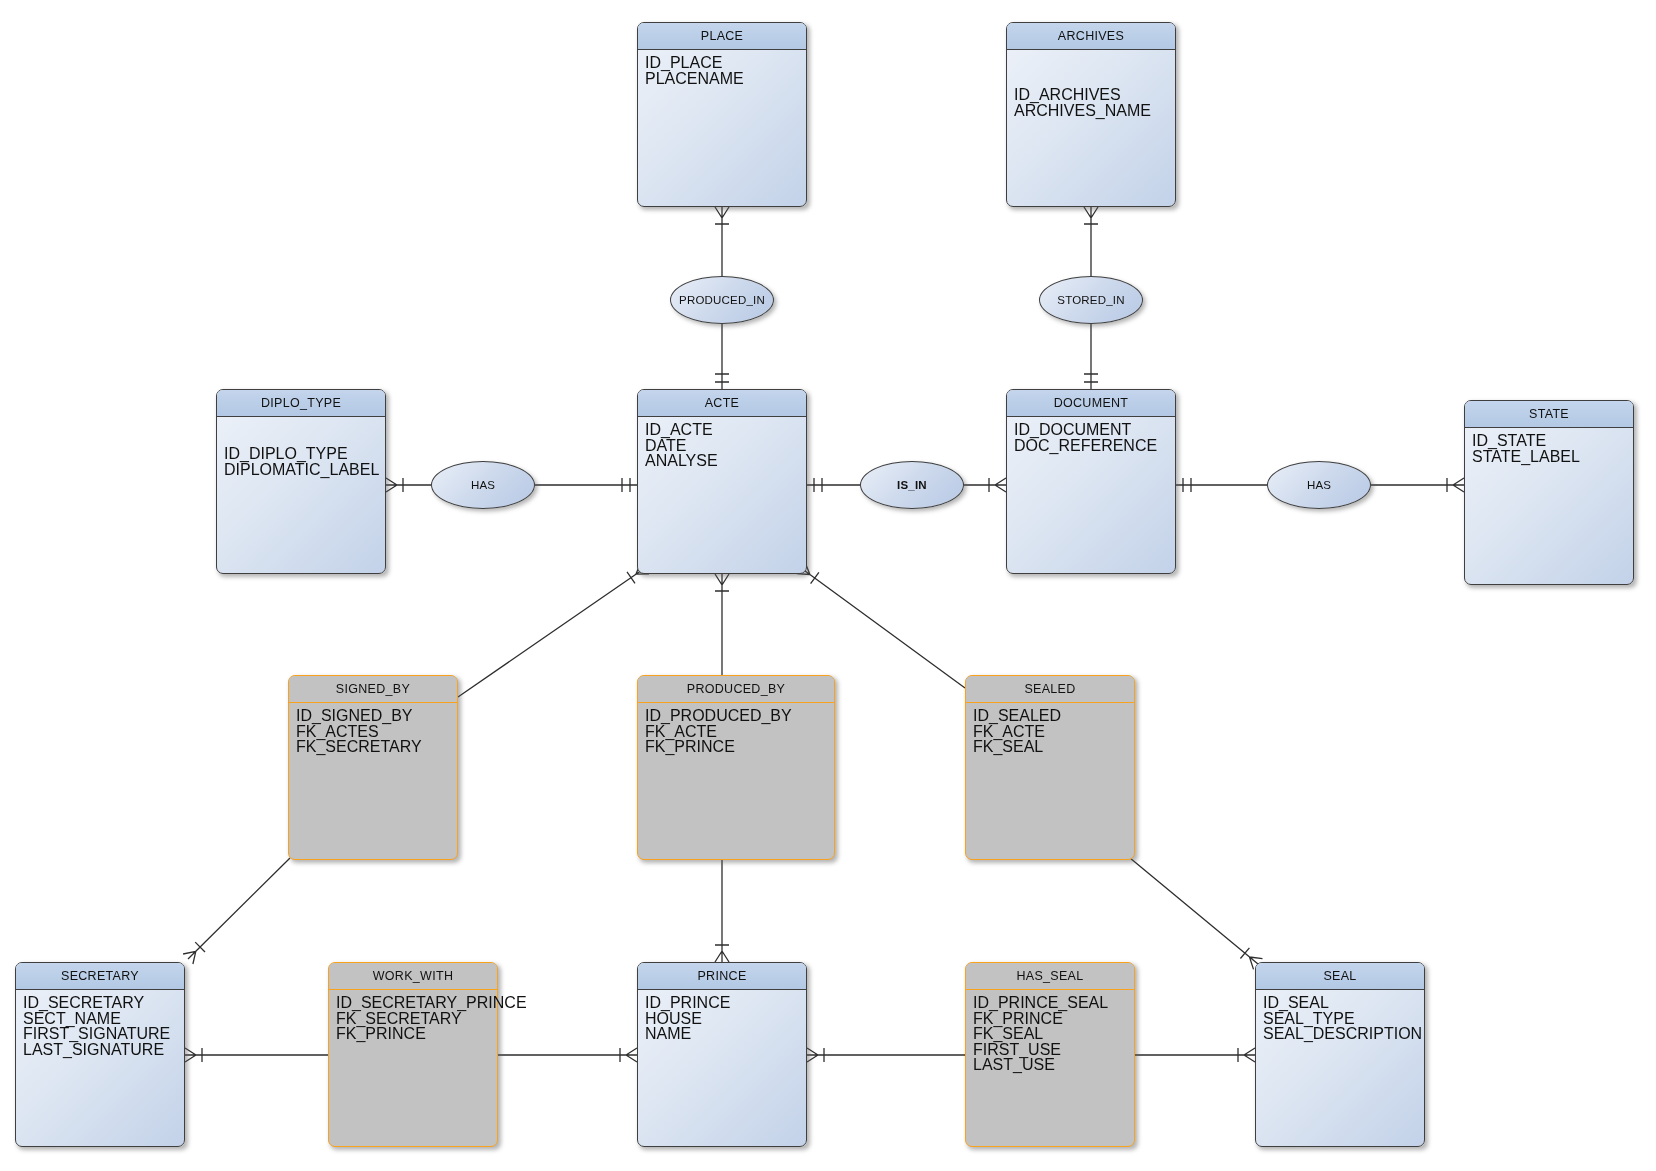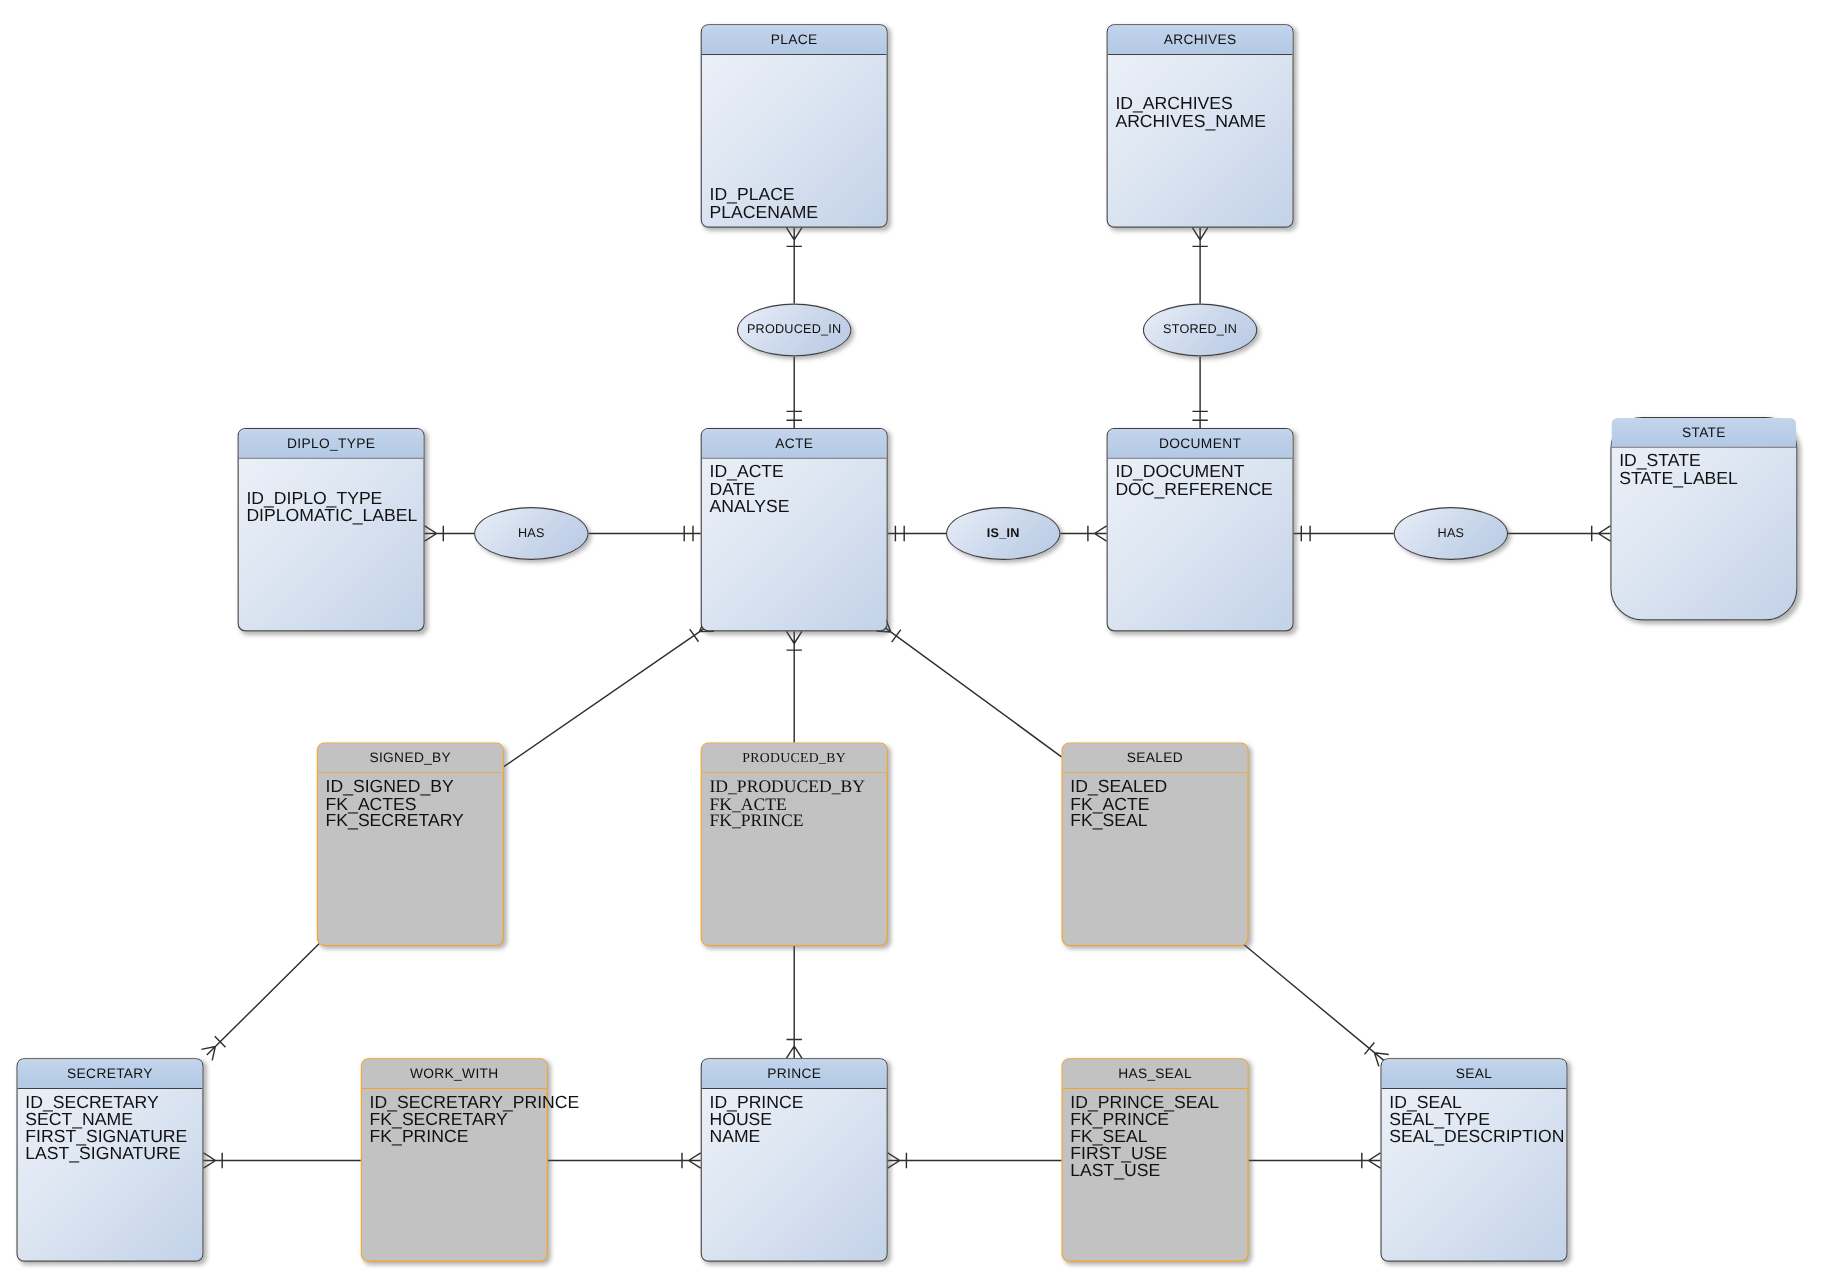--- a/index.html
+++ b/index.html
@@ -59,21 +59,21 @@
       <path d="M 722 574 L 722 675 M 722.0 585.0 L 729.0 574.0 M 722.0 585.0 L 715.0 574.0 M 729.0 591.0 L 715.0 591.0 " fill="none" stroke="#2e2e2e" stroke-width="1.3"></path>
       <path d="M 801 568 L 965 688 M 809.9 574.5 L 805.1 562.4 M 809.9 574.5 L 796.9 573.6 M 818.9 572.4 L 810.6 583.7 " fill="none" stroke="#2e2e2e" stroke-width="1.3"></path>
       <path d="M 188 959 L 290 858 M 195.8 951.3 L 183.1 954.0 M 195.8 951.3 L 192.9 964.0 M 195.2 942.1 L 205.0 952.0 " fill="none" stroke="#2e2e2e" stroke-width="1.3"></path>
       <path d="M 722 962 L 722 860 M 722.0 951.0 L 715.0 962.0 M 722.0 951.0 L 729.0 962.0 M 715.0 945.0 L 729.0 945.0 " fill="none" stroke="#2e2e2e" stroke-width="1.3"></path>
       <path d="M 1258 964 L 1130 858 M 1249.5 957.0 L 1253.5 969.4 M 1249.5 957.0 L 1262.5 958.6 M 1240.4 958.5 L 1249.4 947.8 " fill="none" stroke="#2e2e2e" stroke-width="1.3"></path>
       <path d="M 185 1055 L 328 1055 M 196.0 1055.0 L 185.0 1048.0 M 196.0 1055.0 L 185.0 1062.0 M 202.0 1048.0 L 202.0 1062.0 " fill="none" stroke="#2e2e2e" stroke-width="1.3"></path>
       <path d="M 637 1055 L 498 1055 M 626.0 1055.0 L 637.0 1062.0 M 626.0 1055.0 L 637.0 1048.0 M 620.0 1062.0 L 620.0 1048.0 " fill="none" stroke="#2e2e2e" stroke-width="1.3"></path>
       <path d="M 807 1055 L 965 1055 M 818.0 1055.0 L 807.0 1048.0 M 818.0 1055.0 L 807.0 1062.0 M 824.0 1048.0 L 824.0 1062.0 " fill="none" stroke="#2e2e2e" stroke-width="1.3"></path>
       <path d="M 1255 1055 L 1135 1055 M 1244.0 1055.0 L 1255.0 1062.0 M 1244.0 1055.0 L 1255.0 1048.0 M 1238.0 1062.0 L 1238.0 1048.0 " fill="none" stroke="#2e2e2e" stroke-width="1.3"></path>
     </svg>
-<div class="entity" style="left: 637px; top: 22px; width: 170px; height: 185px; justify-content: space-between;">
+<div class="entity" style="left: 637px; top: 22px; width: 170px; height: 185px;">
       <div class="entity-header">PLACE</div>
       <div class="entity-body">
         <div class="attr">ID_PLACE</div>
         <div class="attr">PLACENAME</div>
       </div>
     </div>
     <div class="entity" style="left: 1006px; top: 22px; width: 170px; height: 185px; gap: 32px;">
       <div class="entity-header">ARCHIVES</div>
       <div class="entity-body">
         <div class="attr">ID_ARCHIVES</div>
@@ -95,36 +95,36 @@
         <div class="attr">ANALYSE</div>
       </div>
     </div>
     <div class="entity" style="left: 1006px; top: 389px; width: 170px; height: 185px;">
       <div class="entity-header">DOCUMENT</div>
       <div class="entity-body">
         <div class="attr">ID_DOCUMENT</div>
         <div class="attr">DOC_REFERENCE</div>
       </div>
     </div>
-    <div class="entity" style="left: 1464px; top: 379px; width: 170px; height: 185px; border-radius: 29px;">
+    <div class="entity" style="left: 1464px; top: 400px; width: 170px; height: 185px;">
       <div class="entity-header">STATE</div>
       <div class="entity-body">
         <div class="attr">ID_STATE</div>
         <div class="attr">STATE_LABEL</div>
       </div>
     </div>
     <div class="entity junction" style="left: 288px; top: 675px; width: 170px; height: 185px;">
       <div class="entity-header">SIGNED_BY</div>
       <div class="entity-body">
         <div class="attr">ID_SIGNED_BY</div>
         <div class="attr">FK_ACTES</div>
         <div class="attr">FK_SECRETARY</div>
       </div>
     </div>
-    <div class="entity junction" style="left: 637px; top: 675px; width: 170px; height: 185px; font-family: Liberation Serif, serif;">
+    <div class="entity junction" style="left: 637px; top: 675px; width: 198px; height: 185px;">
       <div class="entity-header">PRODUCED_BY</div>
       <div class="entity-body">
         <div class="attr">ID_PRODUCED_BY</div>
         <div class="attr">FK_ACTE</div>
         <div class="attr">FK_PRINCE</div>
       </div>
     </div>
     <div class="entity junction" style="left: 965px; top: 675px; width: 170px; height: 185px;">
       <div class="entity-header">SEALED</div>
       <div class="entity-body">

